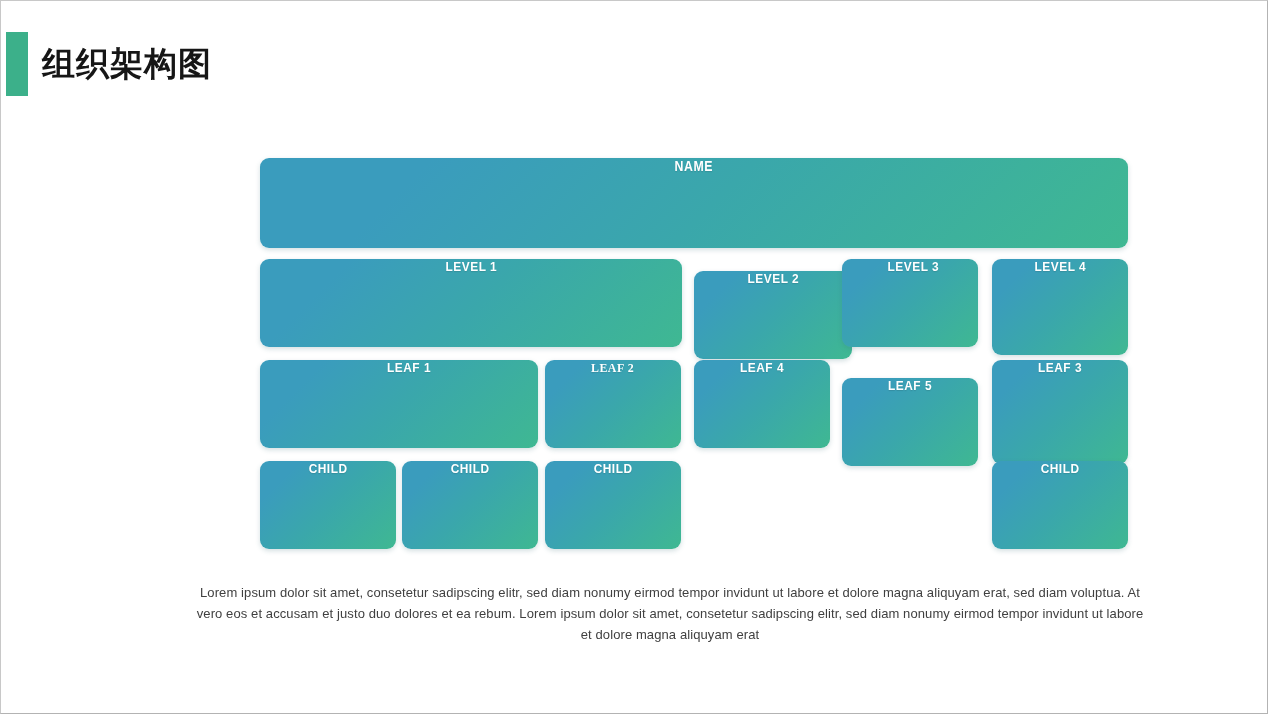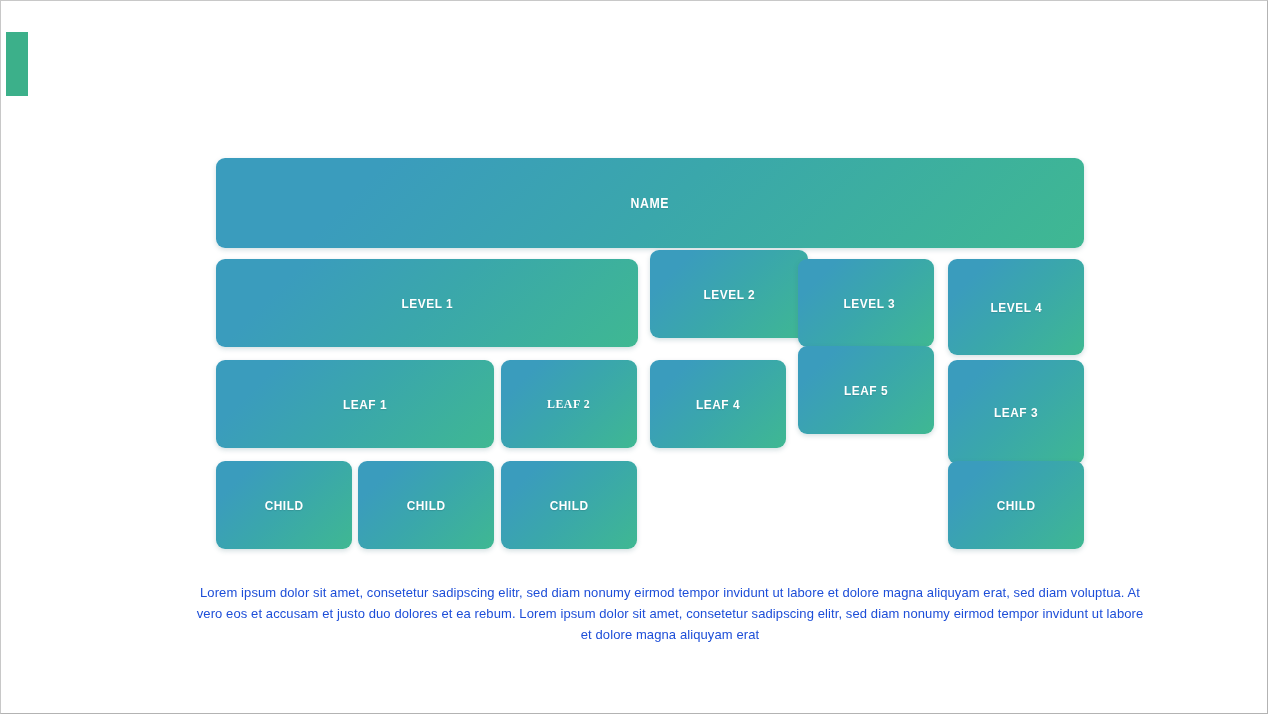--- a/index.html
+++ b/index.html
@@ -50,23 +50,24 @@
     white-space: nowrap;
   }
 
   
   .node {
     position: absolute;
     border-radius: 9px;
     background: linear-gradient(135deg, #3a9cbd 0%, #3a9cbd 18%, #3aa7ab 52%, #3fb892 100%);
     box-shadow: 0 2px 5px rgba(60,110,120,0.22);
     display: flex;
-    align-items: center;
+    align-items: flex-start;
     justify-content: center;
     box-sizing: border-box;
+    margin-left: 44px;
   }
   .node .node-label {
     color: #ffffff;
     font-weight: bold;
     font-size: 13.5px;
     letter-spacing: 0.6px;
     font-stretch: condensed;
     text-align: center;
     transform: scaleX(0.88);
     text-shadow: 0 1px 1px rgba(40,90,100,0.25);
@@ -78,57 +79,58 @@
 
   
   .footer-text {
     position: absolute;
     left: 190px;
     top: 581px;
     width: 958px;
     text-align: center;
     font-size: 13px;
     line-height: 21px;
-    color: #1d4ed8;
+    color: #404040;
     letter-spacing: 0.1px;
   }
 </style>
 </head>
 <body>
 
 <div class="slide">
 
   <div class="title-accent"></div>
+  <div class="page-title">组织架构图</div>
 
   <div id="chart-layer">
       <div class="node root" style="left: 215px; top: 157px; width: 868px; height: 90px;">
         <span class="node-label">NAME</span>
       </div>
       <div class="node" style="left: 215px; top: 258px; width: 422px; height: 88px;">
         <span class="node-label">LEVEL 1</span>
       </div>
-      <div class="node" style="left: 649px; top: 249px; width: 158px; height: 88px;">
+      <div class="node" style="left: 649px; top: 270px; width: 158px; height: 88px;">
         <span class="node-label">LEVEL 2</span>
       </div>
       <div class="node" style="left: 797px; top: 258px; width: 136px; height: 88px; padding-left: 7px;">
         <span class="node-label">LEVEL 3</span>
       </div>
       <div class="node" style="left: 947px; top: 258px; width: 136px; height: 96px;">
         <span class="node-label">LEVEL 4</span>
       </div>
       <div class="node" style="left: 215px; top: 359px; width: 278px; height: 88px; padding-left: 21px;">
         <span class="node-label">LEAF 1</span>
       </div>
       <div class="node" style="left: 500px; top: 359px; width: 136px; height: 88px; font-family: Liberation Serif, serif;">
         <span class="node-label">LEAF 2</span>
       </div>
       <div class="node" style="left: 649px; top: 359px; width: 136px; height: 88px;">
         <span class="node-label">LEAF 4</span>
       </div>
-      <div class="node" style="left: 797px; top: 345px; width: 136px; height: 88px;">
+      <div class="node" style="left: 797px; top: 377px; width: 136px; height: 88px;">
         <span class="node-label">LEAF 5</span>
       </div>
       <div class="node" style="left: 947px; top: 359px; width: 136px; height: 104px;">
         <span class="node-label">LEAF 3</span>
       </div>
       <div class="node" style="left: 215px; top: 460px; width: 136px; height: 88px;">
         <span class="node-label">CHILD</span>
       </div>
       <div class="node" style="left: 357px; top: 460px; width: 136px; height: 88px;">
         <span class="node-label">CHILD</span>

